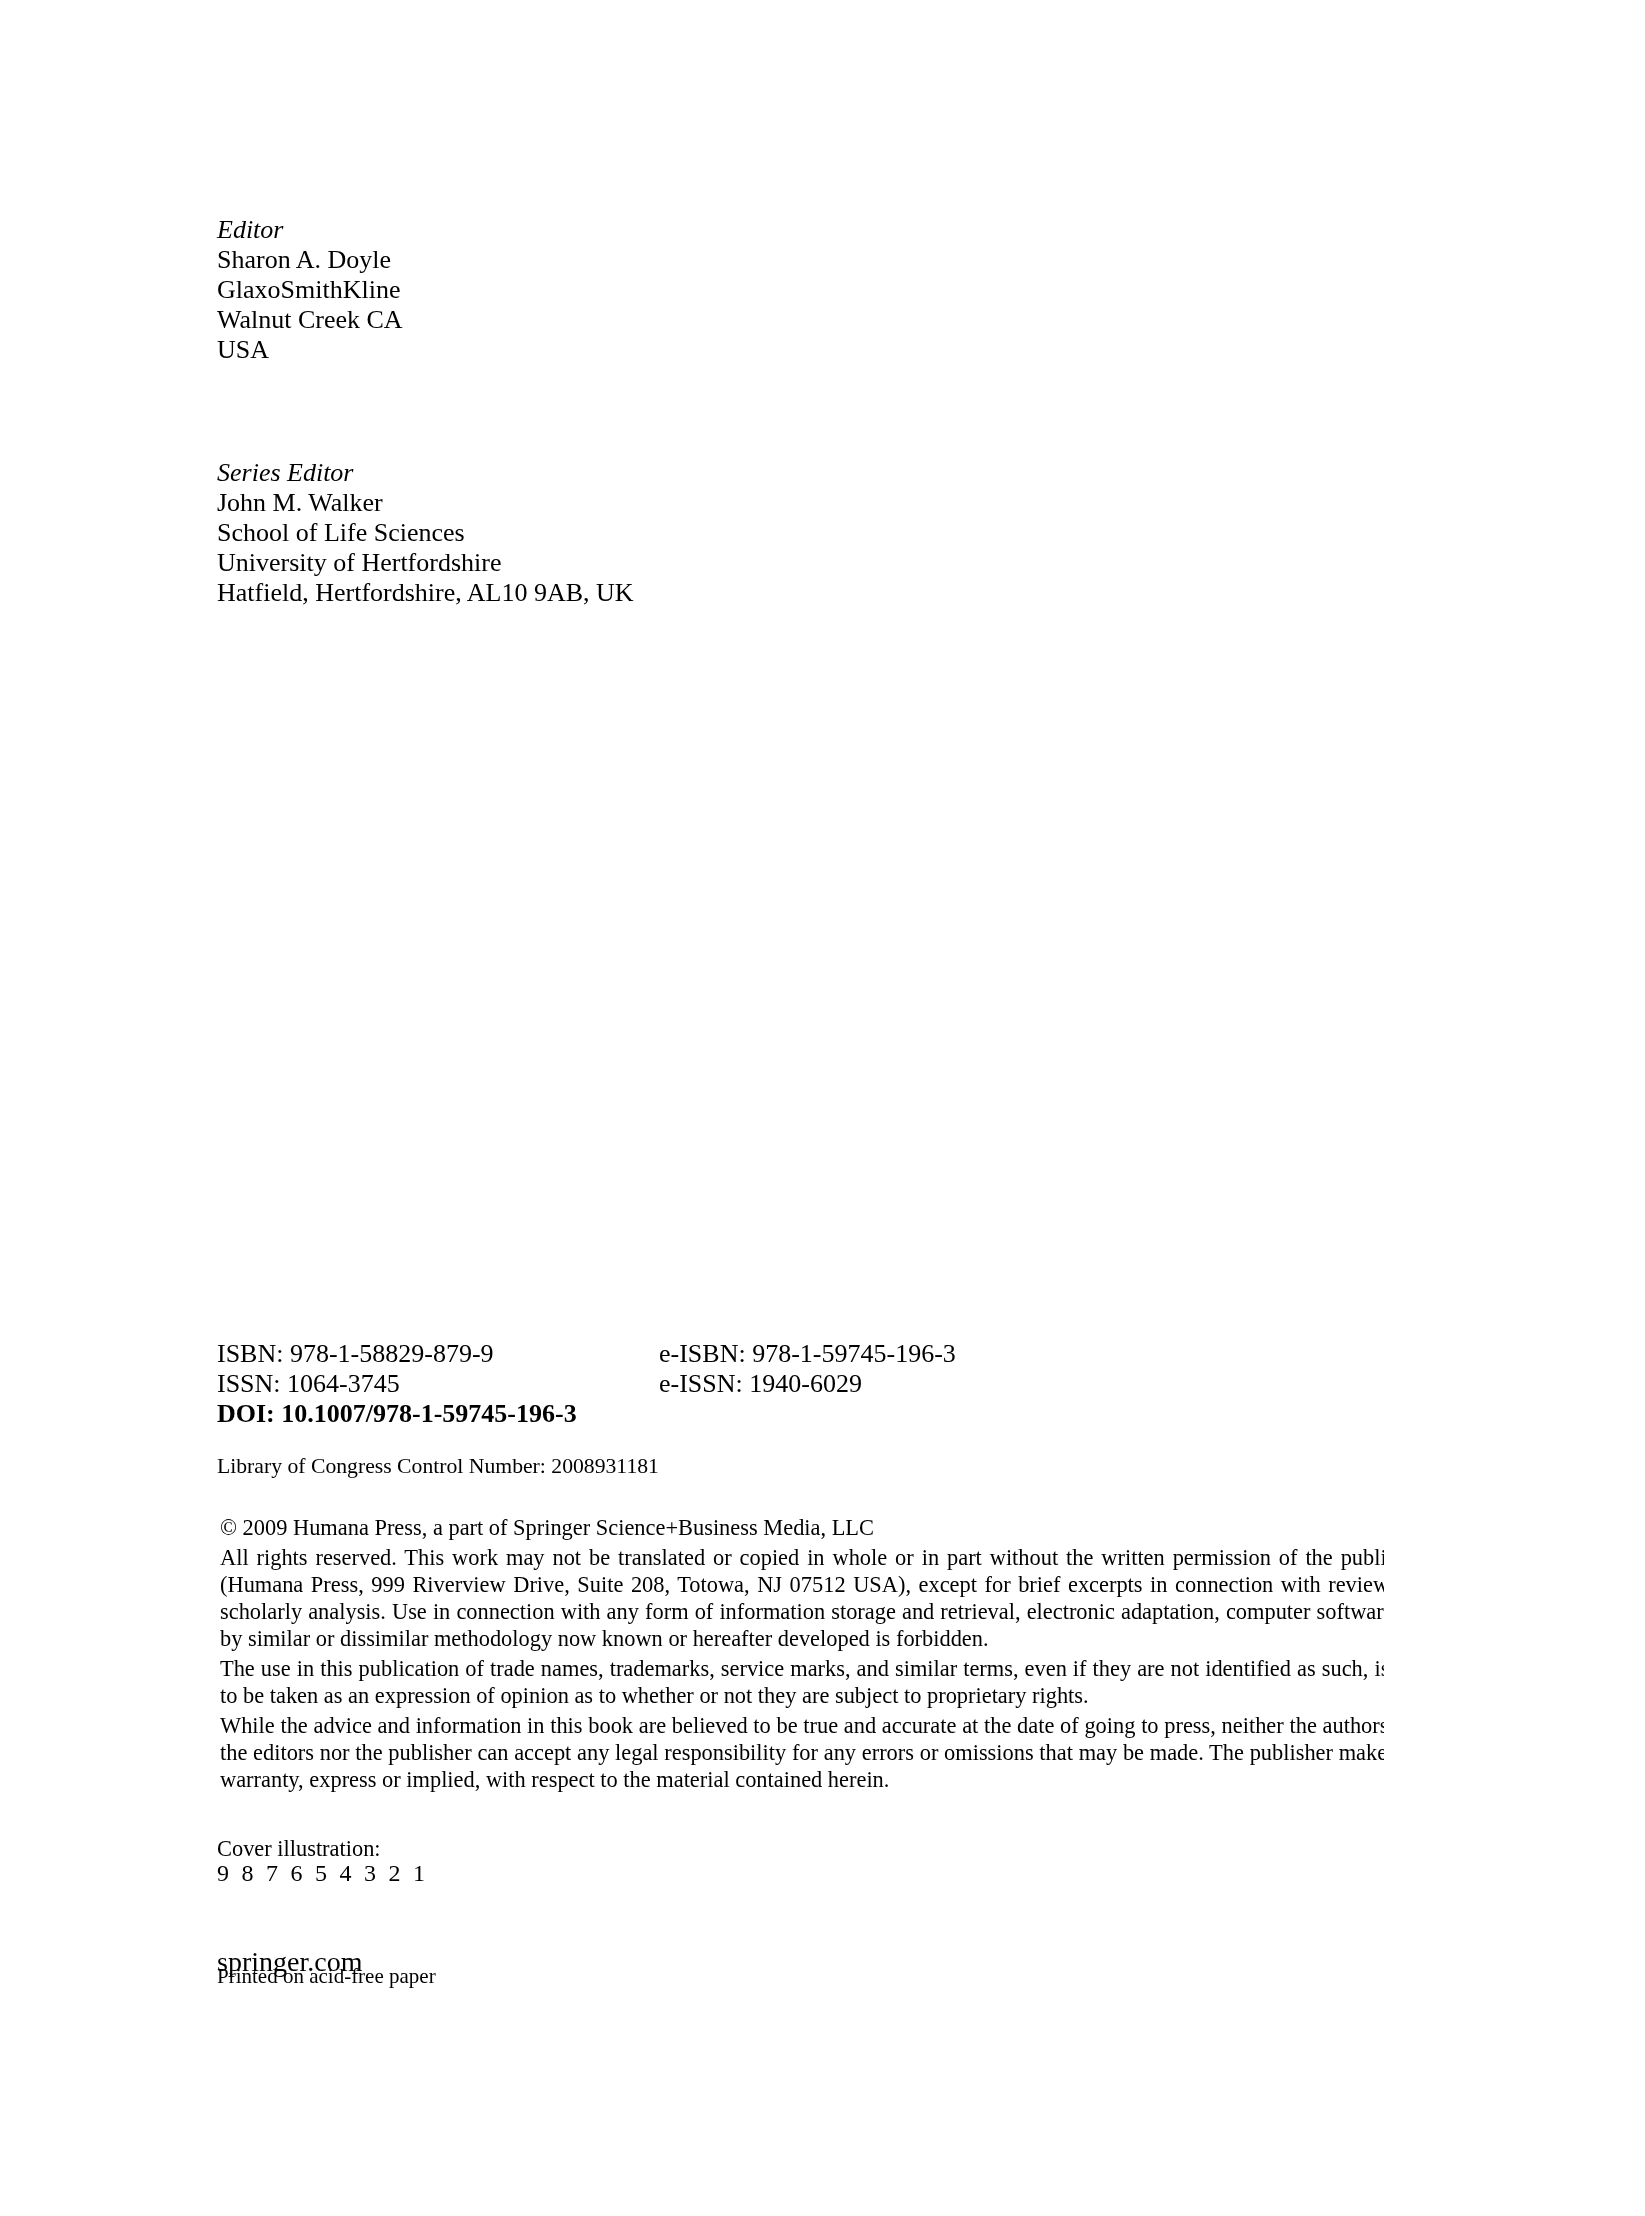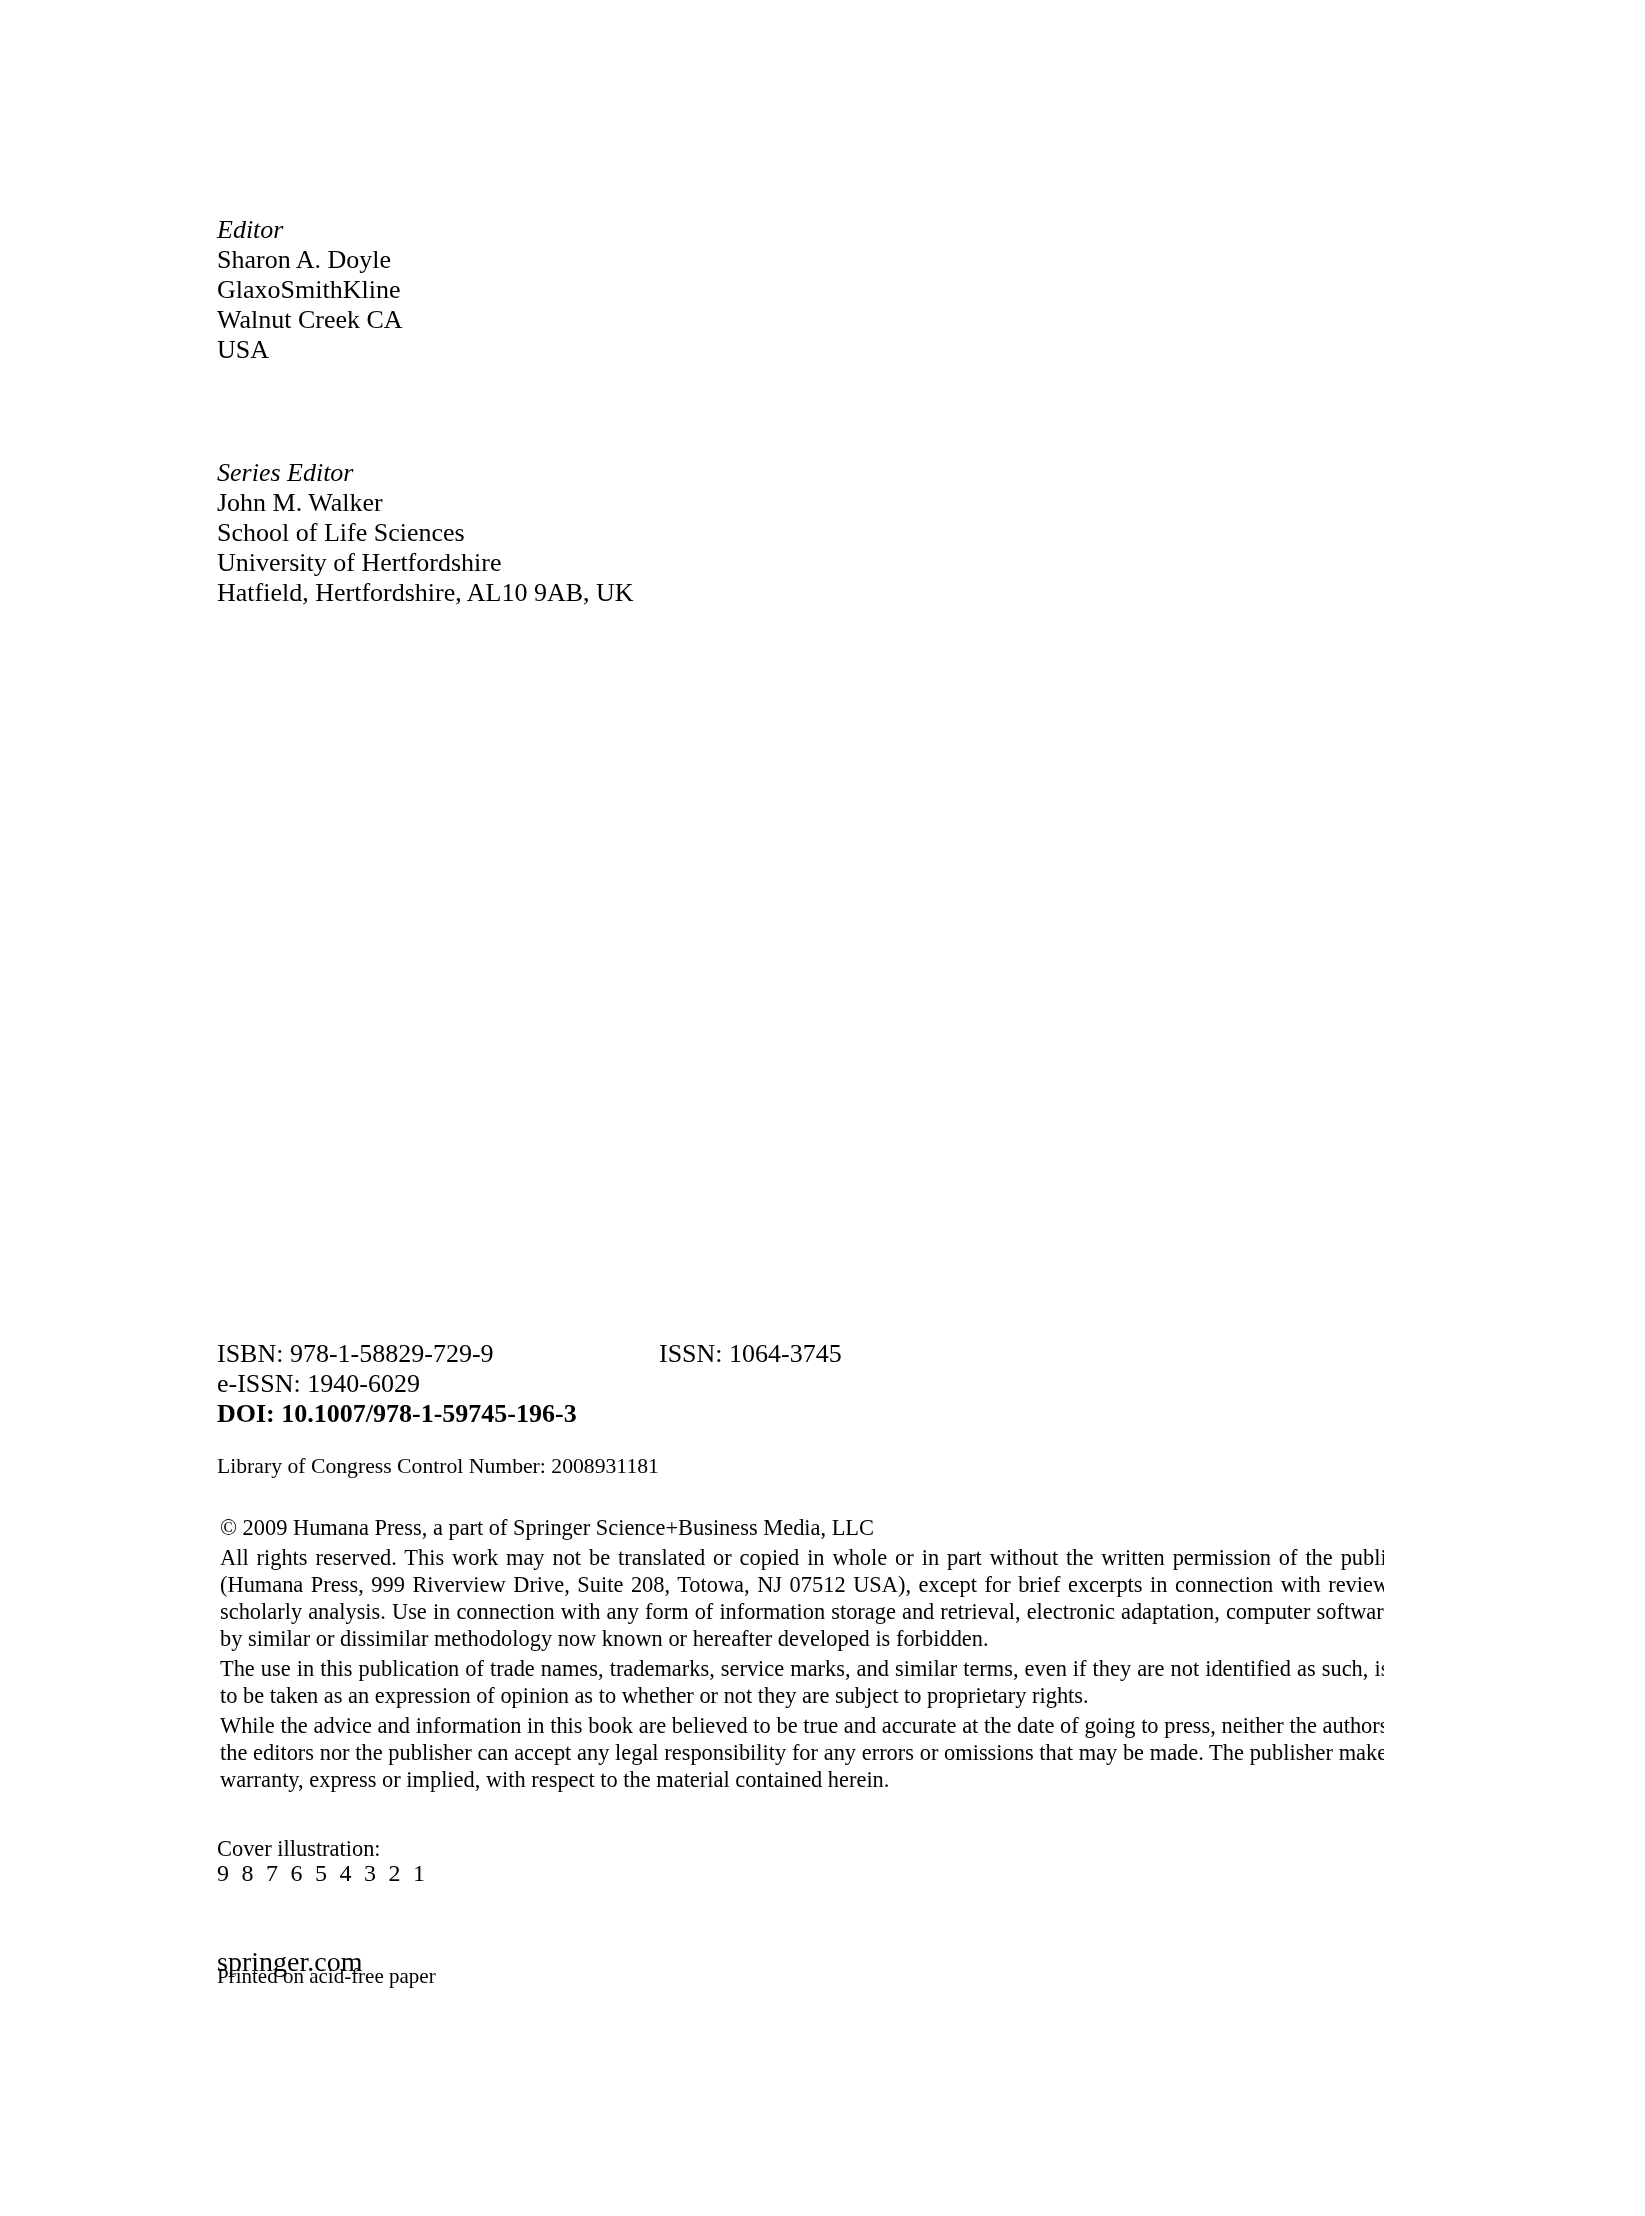--- a/index.html
+++ b/index.html
@@ -69,21 +69,22 @@
 
   <section class="block address-block" id="series-editor-block">
     <div class="address-heading">Series Editor</div>
     <div>John M. Walker</div>
     <div>School of Life Sciences</div>
     <div>University of Hertfordshire</div>
     <div>Hatfield, Hertfordshire, AL10 9AB, UK</div>
   </section>
 
   <section class="block" id="identifiers-block">
-    <span>ISBN: 978-1-58829-729-9</span>
+    <span>ISBN: 978-1-58829-879-9</span>
+    <span>e-ISBN: 978-1-59745-196-3</span>
     <span>ISSN: 1064-3745</span>
     <span>e-ISSN: 1940-6029</span>
     <span class="span-two">DOI: 10.1007/978-1-59745-196-3</span>
   </section>
 
   <div class="block" id="loc-line">Library of Congress Control Number: 2008931181</div>
 
   <section class="block" id="copyright-block">
     <p>© 2009 Humana Press, a part of Springer Science+Business Media, LLC</p>
     <p>All rights reserved. This work may not be translated or copied in whole or in part without the written permission of the publisher (Humana Press, 999 Riverview Drive, Suite 208, Totowa, NJ 07512 USA), except for brief excerpts in connection with reviews or scholarly analysis. Use in connection with any form of information storage and retrieval, electronic adaptation, computer software, or by similar or dissimilar methodology now known or hereafter developed is forbidden.</p>

